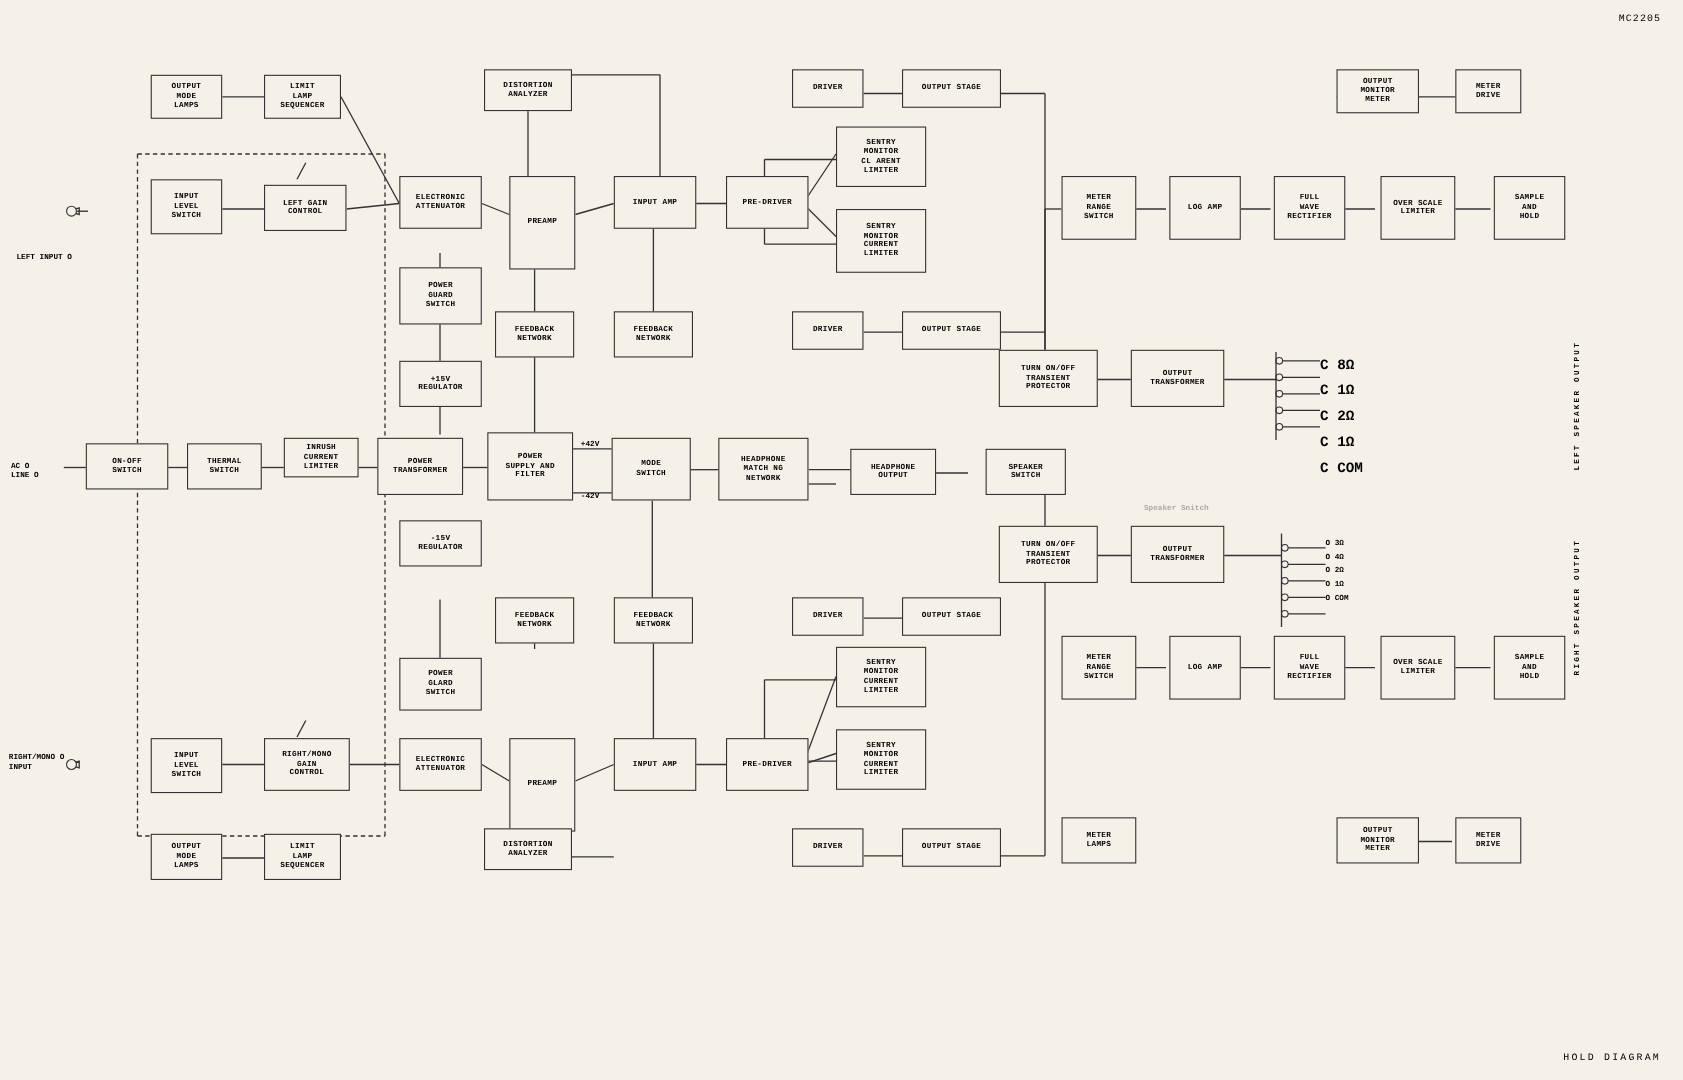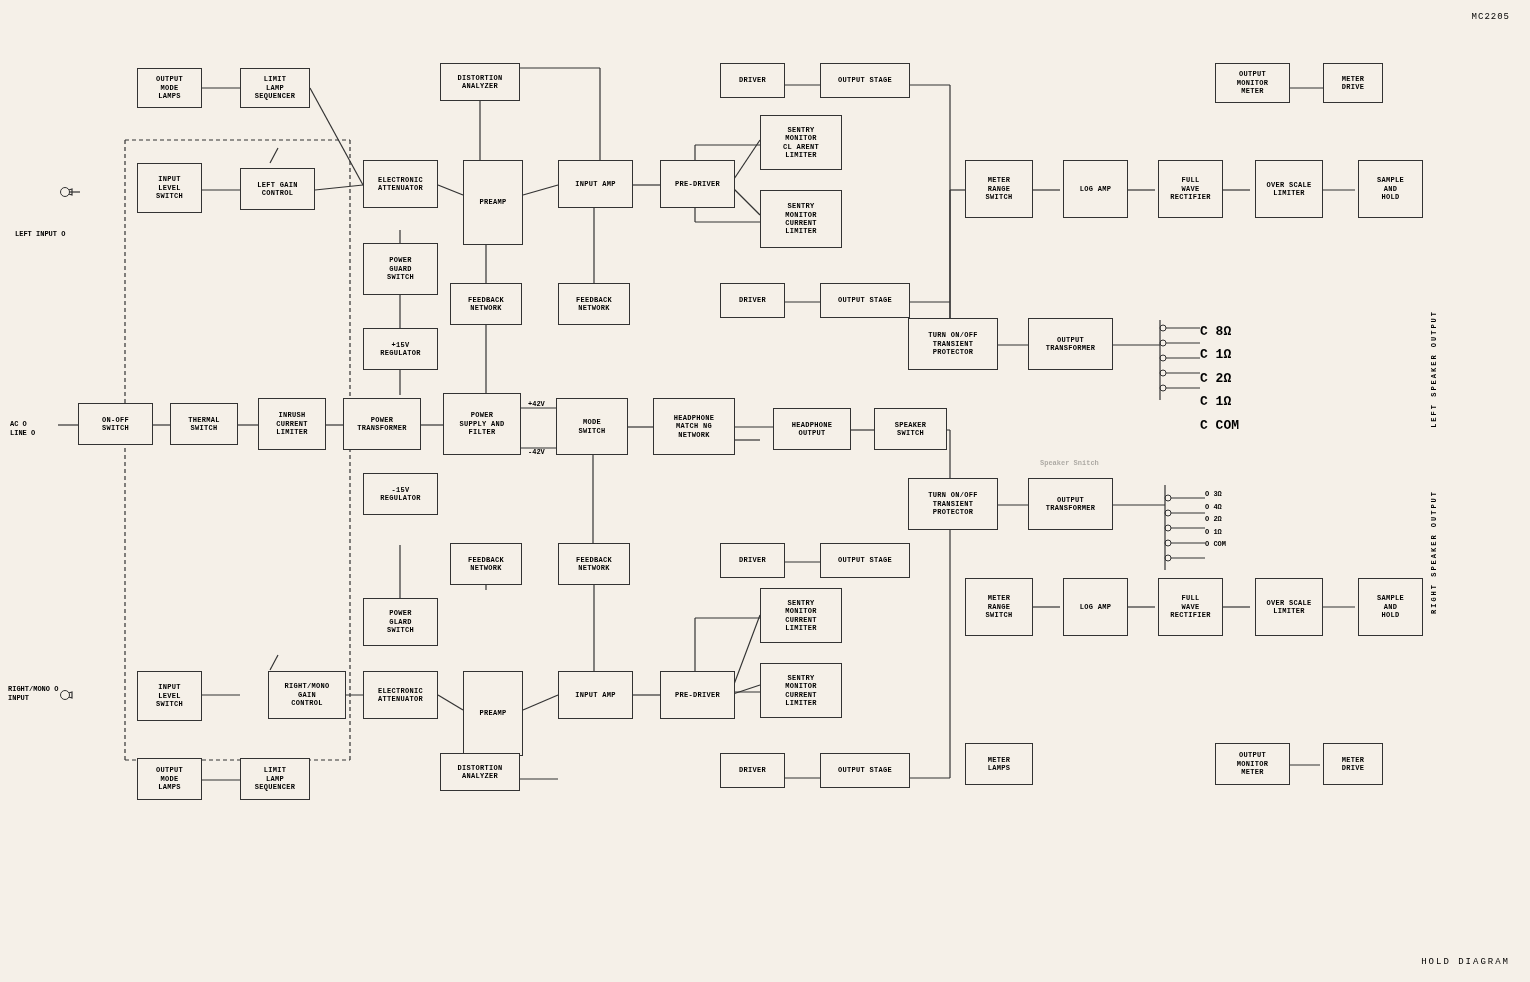--- a/index.html
+++ b/index.html
@@ -289,27 +289,27 @@
   <div class="block" style="left:720px;top:283px;width:65px;height:35px;">DRIVER</div>
   <div class="block" style="left:820px;top:283px;width:90px;height:35px;">OUTPUT STAGE</div>
 
   <div class="block" style="left:363px;top:328px;width:75px;height:42px;">+15V<br>REGULATOR</div>
 
   <div class="block" style="left:908px;top:318px;width:90px;height:52px;">TURN ON/OFF<br>TRANSIENT<br>PROTECTOR</div>
   <div class="block" style="left:1028px;top:318px;width:85px;height:52px;">OUTPUT<br>TRANSFORMER</div>
 
   <div class="block" style="left:78px;top:403px;width:75px;height:42px;">ON-OFF<br>SWITCH</div>
   <div class="block" style="left:170px;top:403px;width:68px;height:42px;">THERMAL<br>SWITCH</div>
-  <div class="block" style="left:258px;top:398px;width:68px;height:52px;">INRUSH<br>CURRENT<br>LIMITER</div>
+  <div class="block" style="left:258px;top:398px;width:68px;height:36px;">INRUSH<br>CURRENT<br>LIMITER</div>
   <div class="block" style="left:343px;top:398px;width:78px;height:52px;">POWER<br>TRANSFORMER</div>
   <div class="block" style="left:443px;top:393px;width:78px;height:62px;">POWER<br>SUPPLY AND<br>FILTER</div>
   <div class="block" style="left:556px;top:398px;width:72px;height:57px;">MODE<br>SWITCH</div>
   <div class="block" style="left:653px;top:398px;width:82px;height:57px;">HEADPHONE<br>MATCH NG<br>NETWORK</div>
   <div class="block" style="left:773px;top:408px;width:78px;height:42px;">HEADPHONE<br>OUTPUT</div>
-  <div class="block" style="left:874px;top:408px;width:73px;height:42px;">SPEAKER<br>SWITCH</div>
+  <div class="block" style="left:896px;top:408px;width:73px;height:42px;">SPEAKER<br>SWITCH</div>
 
   <div style="position:absolute; left:528px; top:400px; font-size:7px; font-weight:bold;">+42V</div>
   <div style="position:absolute; left:528px; top:448px; font-size:7px; font-weight:bold;">-42V</div>
 
   <div class="block" style="left:363px;top:473px;width:75px;height:42px;">-15V<br>REGULATOR</div>
 
   <div class="block" style="left:908px;top:478px;width:90px;height:52px;">TURN ON/OFF<br>TRANSIENT<br>PROTECTOR</div>
   <div class="block" style="left:1028px;top:478px;width:85px;height:52px;">OUTPUT<br>TRANSFORMER</div>
 
   <div class="block" style="left:450px;top:543px;width:72px;height:42px;">FEEDBACK<br>NETWORK</div>
@@ -327,21 +327,21 @@
   <div class="block" style="left:1158px;top:578px;width:65px;height:58px;">FULL<br>WAVE<br>RECTIFIER</div>
   <div class="block" style="left:1255px;top:578px;width:68px;height:58px;">OVER SCALE<br>LIMITER</div>
   <div class="block" style="left:1358px;top:578px;width:65px;height:58px;">SAMPLE<br>AND<br>HOLD</div>
 
   <div class="block" style="left:363px;top:671px;width:75px;height:48px;">ELECTRONIC<br>ATTENUATOR</div>
   <div class="block" style="left:463px;top:671px;width:60px;height:85px;">PREAMP</div>
   <div class="block" style="left:558px;top:671px;width:75px;height:48px;">INPUT AMP</div>
   <div class="block" style="left:660px;top:671px;width:75px;height:48px;">PRE-DRIVER</div>
 
   <div class="block" style="left:137px;top:671px;width:65px;height:50px;">INPUT<br>LEVEL<br>SWITCH</div>
-  <div class="block" style="left:240px;top:671px;width:78px;height:48px;margin-left:28px;">RIGHT/MONO<br>GAIN<br>CONTROL</div>
+  <div class="block" style="left:240px;top:671px;width:78px;height:48px;">RIGHT/MONO<br>GAIN<br>CONTROL</div>
 
   <div class="block" style="left:965px;top:743px;width:68px;height:42px;">METER<br>LAMPS</div>
   <div class="block" style="left:137px;top:758px;width:65px;height:42px;">OUTPUT<br>MODE<br>LAMPS</div>
   <div class="block" style="left:240px;top:758px;width:70px;height:42px;">LIMIT<br>LAMP<br>SEQUENCER</div>
   <div class="block" style="left:440px;top:753px;width:80px;height:38px;">DISTORTION<br>ANALYZER</div>
   <div class="block" style="left:720px;top:753px;width:65px;height:35px;">DRIVER</div>
   <div class="block" style="left:820px;top:753px;width:90px;height:35px;">OUTPUT STAGE</div>
   <div class="block" style="left:1215px;top:743px;width:75px;height:42px;">OUTPUT<br>MONITOR<br>METER</div>
   <div class="block" style="left:1323px;top:743px;width:60px;height:42px;">METER<br>DRIVE</div>
 

